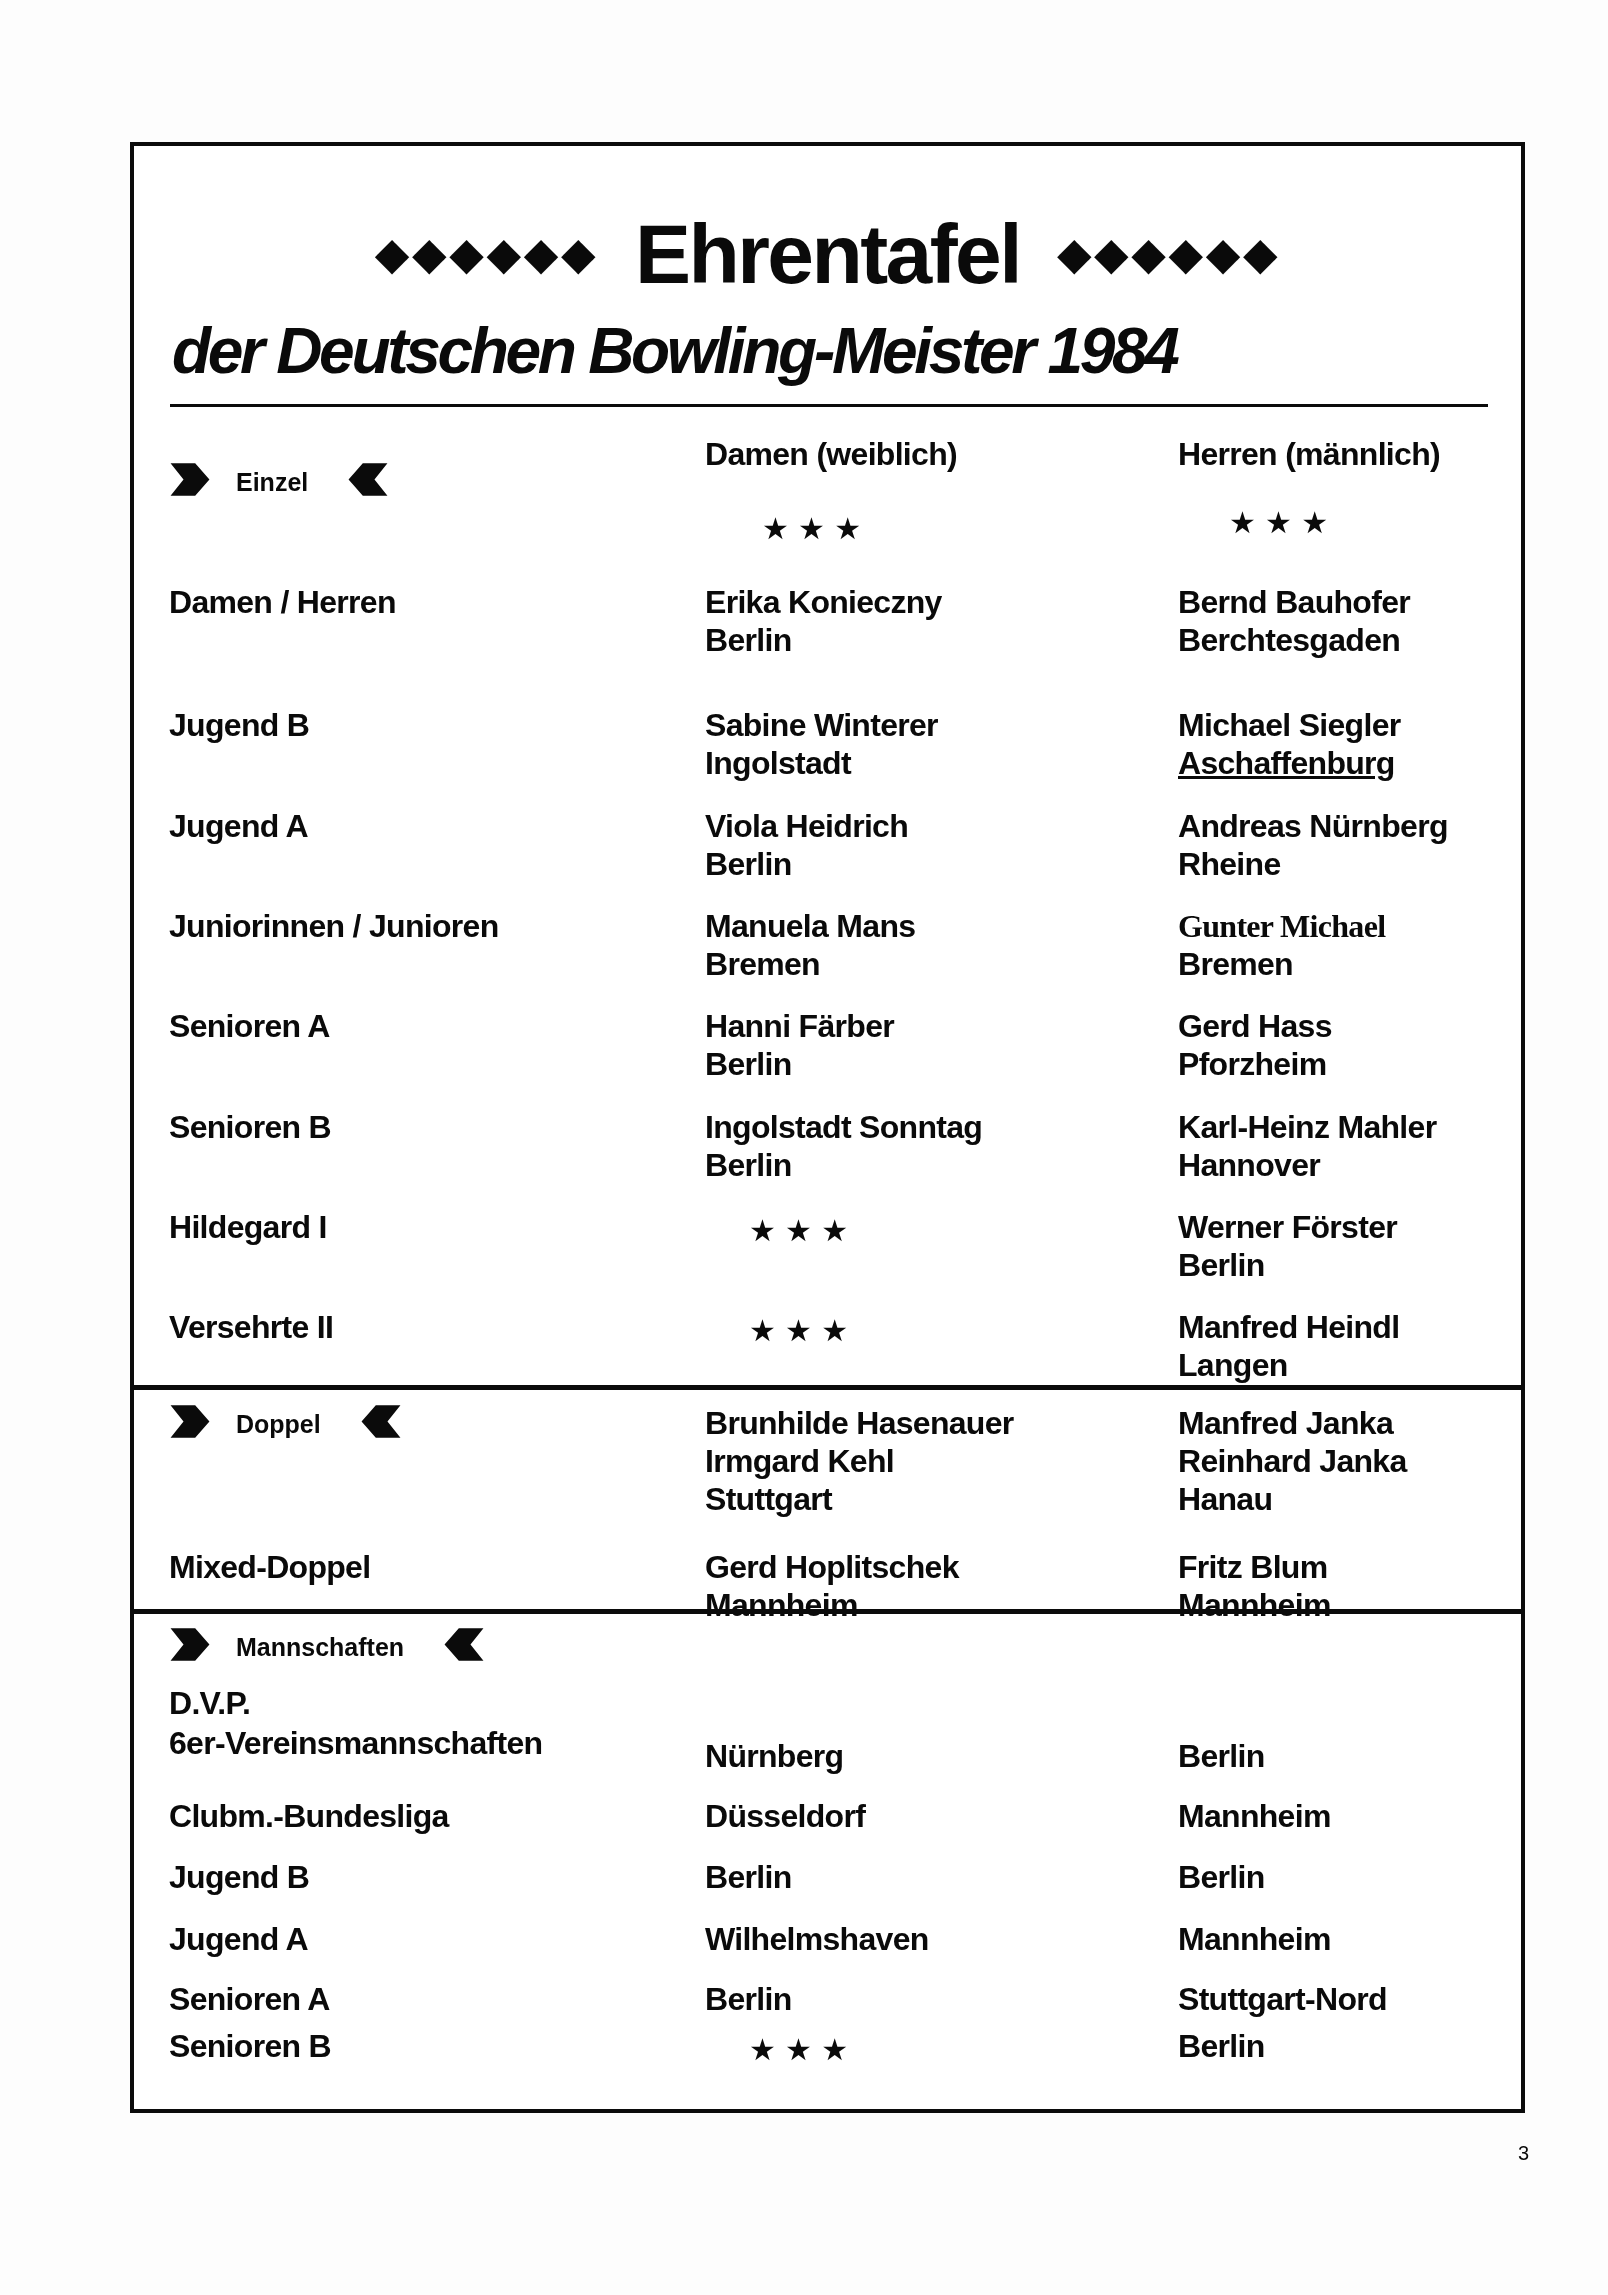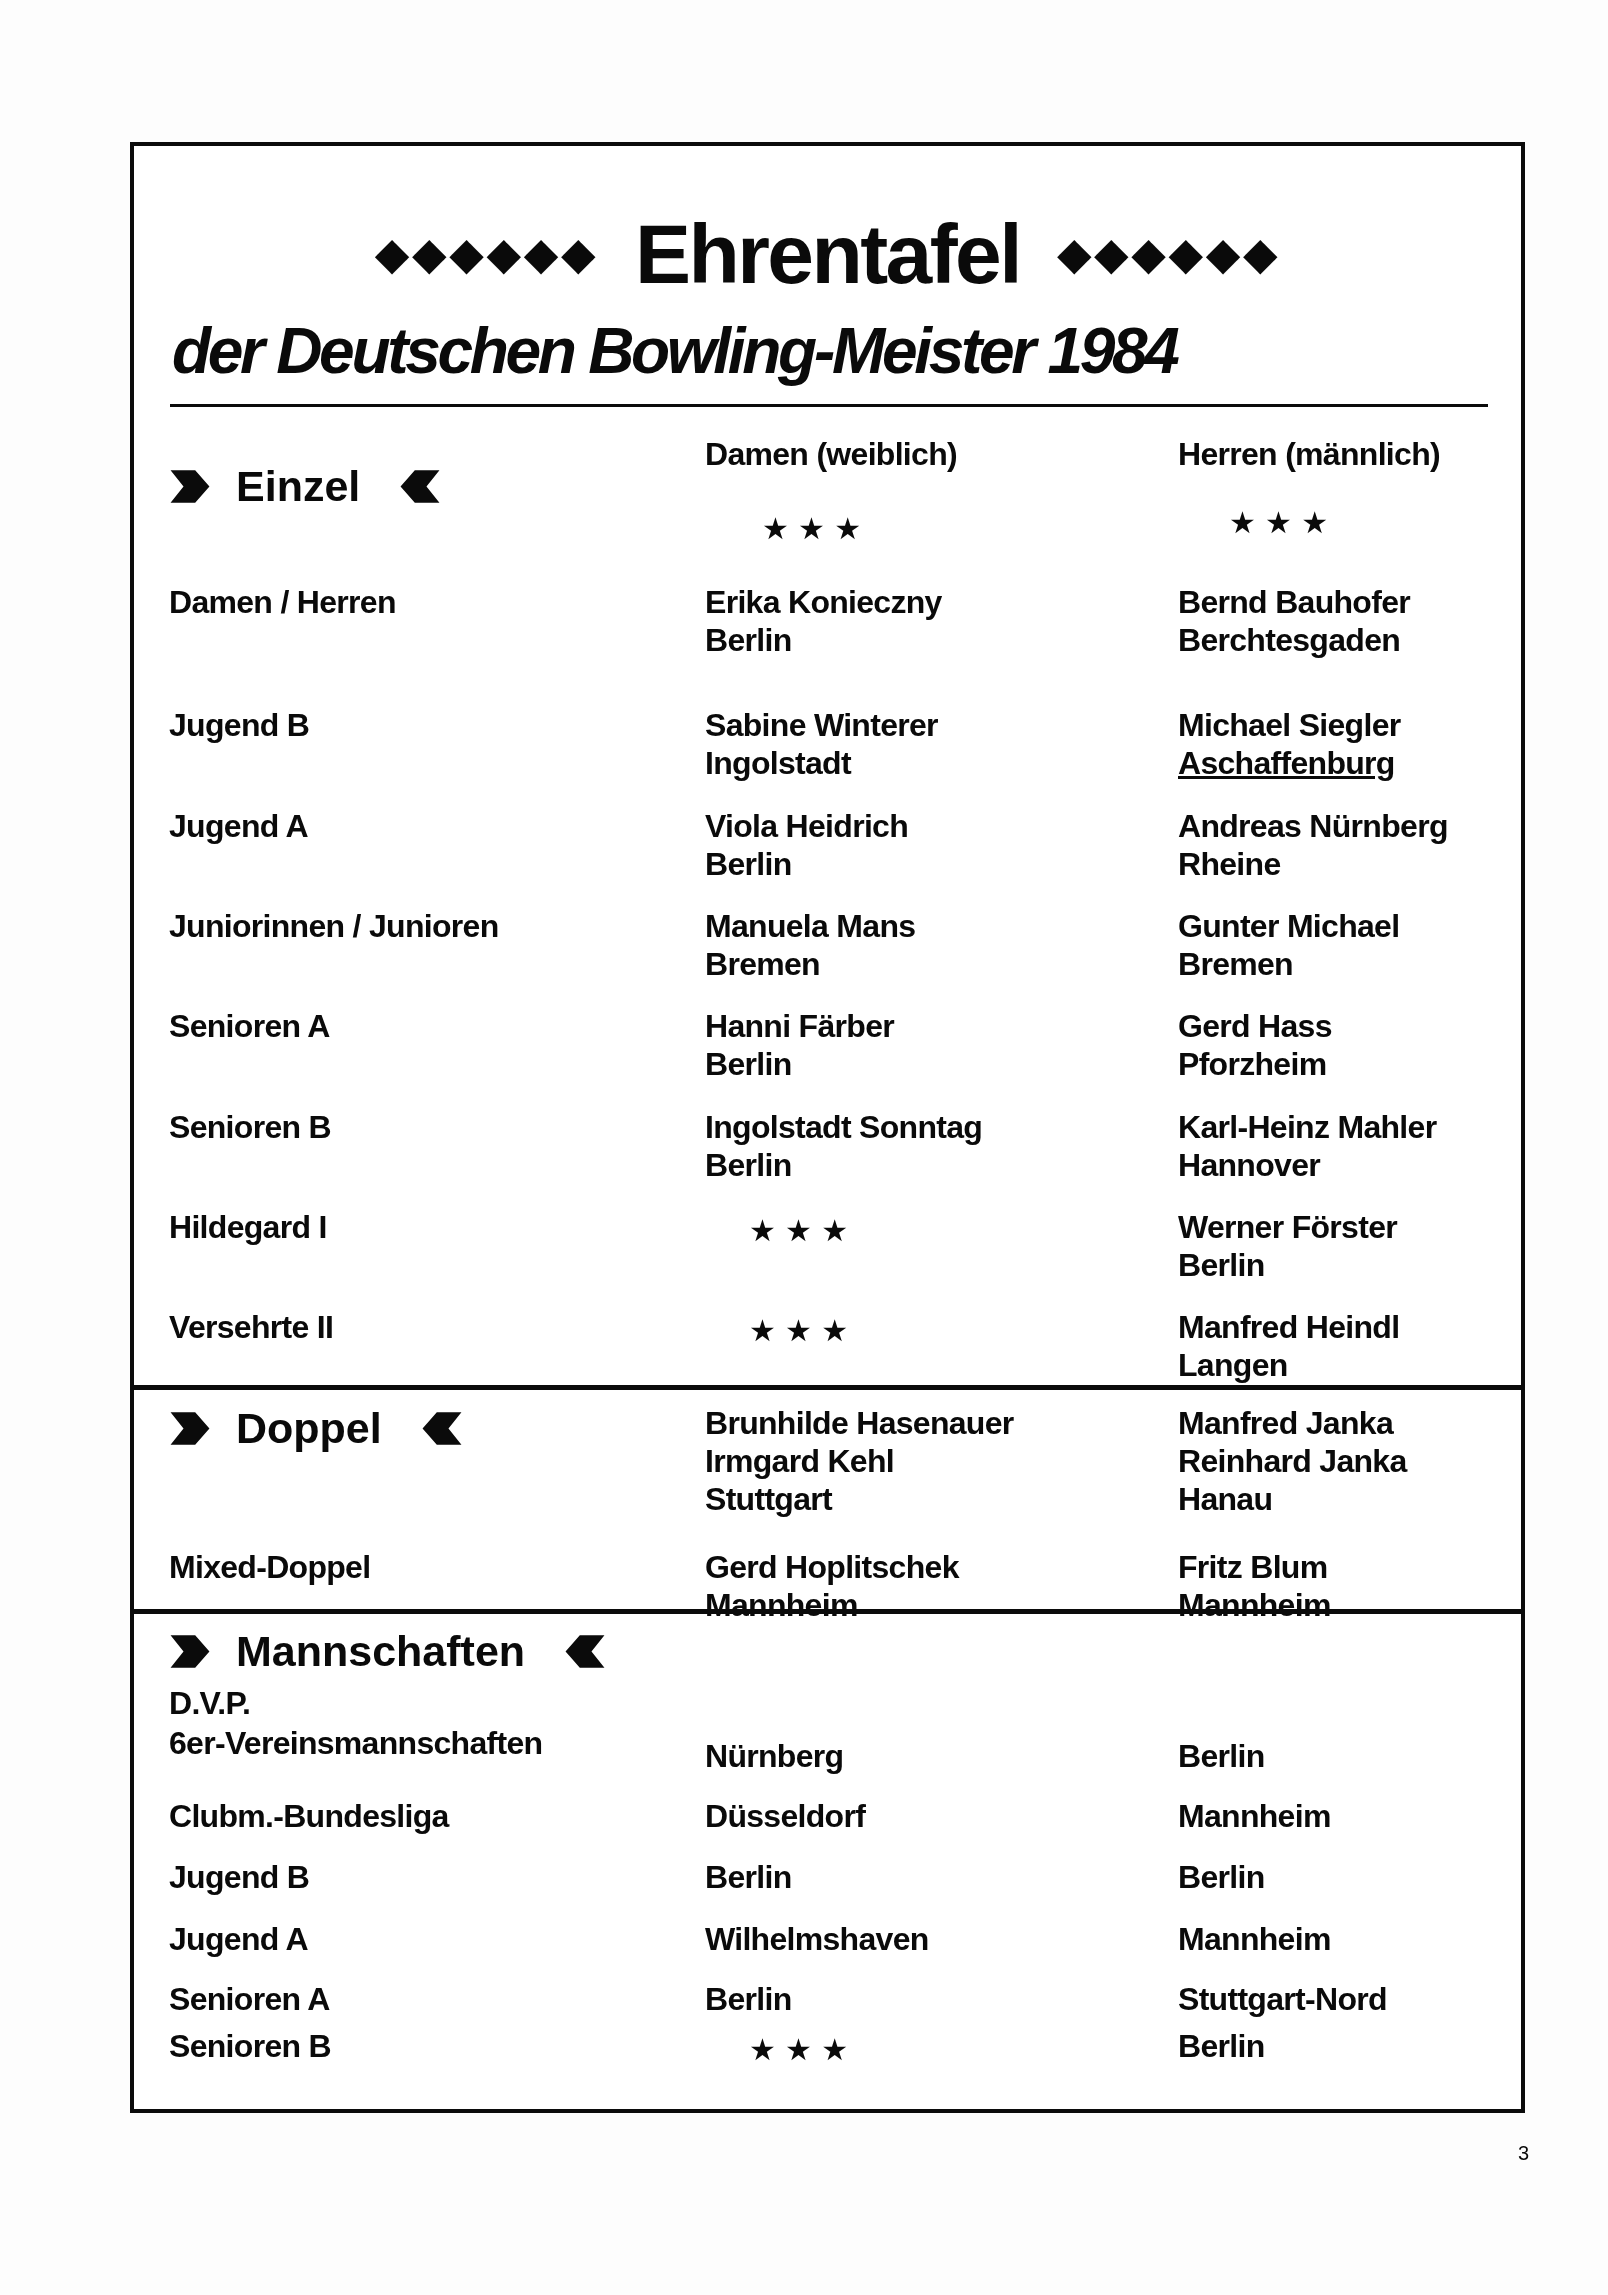--- a/index.html
+++ b/index.html
@@ -87,23 +87,23 @@
       position: absolute;
       font-size: 30px;
       letter-spacing: 9.2px;
       line-height: 1;
       white-space: nowrap;
     }
     .section-head {
       position: absolute;
       left: 35px;
       display: flex;
-      align-items: center;
-      font-weight: bold;
-      font-size: 43px;
+      align-items: flex-end;
+      font-weight: bold;
+      font-size: 25px;
       white-space: nowrap;
     }
     .section-head .arr {
       display: inline-block;
       width: 42px;
       height: 35px;
     }
     .section-head .label {
       margin: 0 39px 0 25px;
     }
@@ -152,21 +152,21 @@
       <div class="cell col-h" style="top: 560px;">Michael Siegler</div>
       <div class="cell col-h" style="top: 598px; text-decoration: underline;">Aschaffenburg</div>
       <div class="cell col-cat" style="top: 661px;">Jugend A</div>
       <div class="cell col-d" style="top: 661px;">Viola Heidrich</div>
       <div class="cell col-d" style="top: 699px;">Berlin</div>
       <div class="cell col-h" style="top: 661px;">Andreas Nürnberg</div>
       <div class="cell col-h" style="top: 699px;">Rheine</div>
       <div class="cell col-cat" style="top: 761px;">Juniorinnen / Junioren</div>
       <div class="cell col-d" style="top: 761px;">Manuela Mans</div>
       <div class="cell col-d" style="top: 799px;">Bremen</div>
-      <div class="cell col-h" style="top: 761px;">Gunter Michael</div>
+      <div class="cell col-h" style="top: 761px; font-family: Liberation Serif, serif;">Gunter Michael</div>
       <div class="cell col-h" style="top: 799px;">Bremen</div>
       <div class="cell col-cat" style="top: 861px;">Senioren A</div>
       <div class="cell col-d" style="top: 861px;">Hanni Färber</div>
       <div class="cell col-d" style="top: 899px;">Berlin</div>
       <div class="cell col-h" style="top: 861px;">Gerd Hass</div>
       <div class="cell col-h" style="top: 899px;">Pforzheim</div>
       <div class="cell col-cat" style="top: 962px;">Senioren B</div>
       <div class="cell col-d" style="top: 962px;">Ingolstadt Sonntag</div>
       <div class="cell col-d" style="top: 1000px;">Berlin</div>
       <div class="cell col-h" style="top: 962px;">Karl-Heinz Mahler</div>

